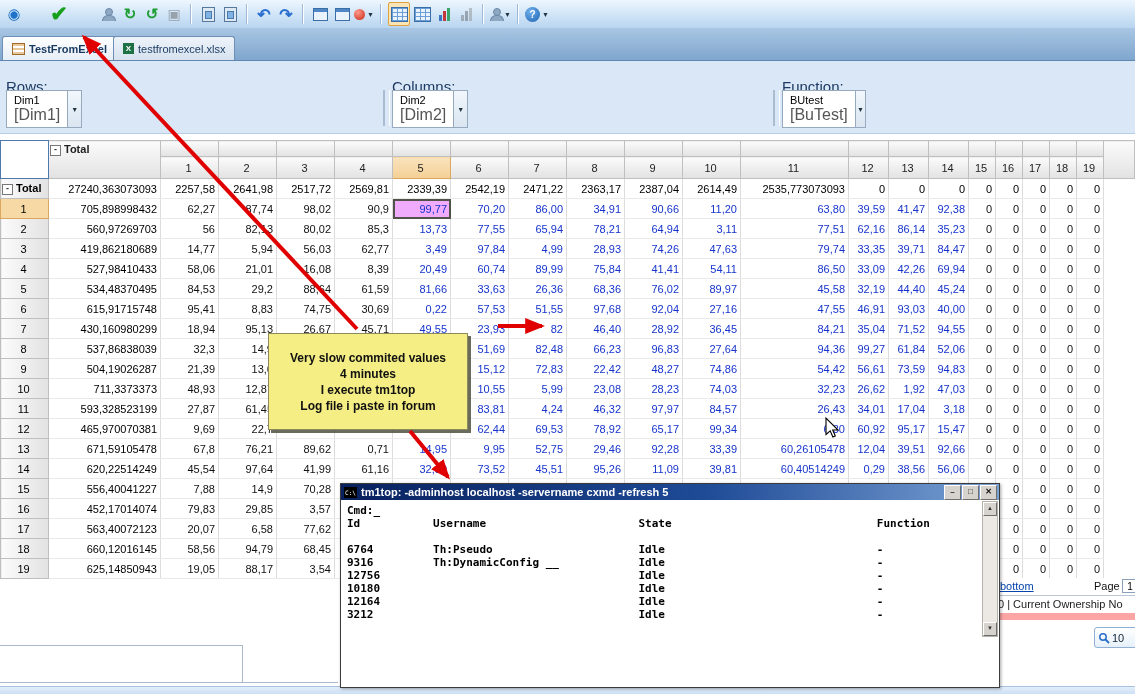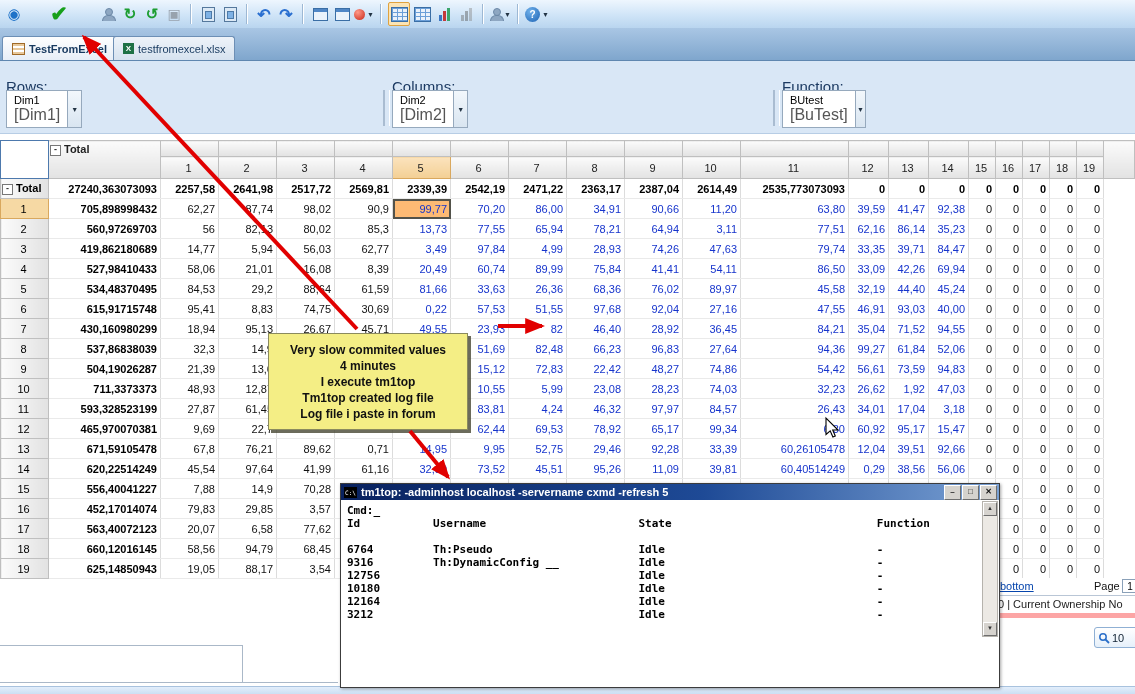--- a/index.html
+++ b/index.html
@@ -61,22 +61,22 @@
   table.g td{font-size:11px;padding:0 3px 0 1px;white-space:nowrap;overflow:hidden}
   .hdr{background:linear-gradient(#fbfbfb,#e2e2e2);border:1px solid #bfbfbf;text-align:center;color:#222}
   .hdr.hl{background:lin, linear-gradient(#fbe3bd,#f3cf94);background:linear-gradient(#fbe3bd,#f3cf94);border-color:#d9a85e}
   .corner{background:#fff;border:1px solid #4d79ad}
   .tot-hdr{text-align:left;font-weight:bold;vertical-align:top;padding-top:2px !important}
   .rowhdr{background:linear-gradient(90deg,#fbfbfb,#e2e2e2);border:1px solid #bfbfbf;text-align:center}
   .rowhdr.hl{background:#f6d9a4;border-color:#d9a85e}
   .rowhdr.tot{text-align:left;font-weight:bold}
   td.c{text-align:right;border-right:1px solid #dcdcdc;border-bottom:1px solid #eaeaea;color:#111}
   td.c.blue{color:#1634cc}
-  td.c.trow,td.c.tcol{font-weight:bold;color:#000}
-  td.c.sel{outline:2px solid #52524a;outline-offset:-2px;background:#fdba74}
+  td.c.trow,td.c.tcol{font-weight:normal;color:#000}
+  td.c.sel{outline:2px solid #52524a;outline-offset:-2px;background:#f0abfc}
   td.fillb{border:none}
   .mbox{display:inline-block;width:9px;height:9px;border:1px solid #777;background:#fff;color:#333;
     font-size:9px;line-height:7px;text-align:center;margin-right:3px;vertical-align:1px}
 
   
   .note{position:absolute;left:268px;top:333px;width:198px;height:95px;background:#f4ee85;
     border:1px solid #8a8a5e;box-shadow:3px 3px 0 rgba(70,70,50,.8);z-index:20;
     display:flex;flex-direction:column;justify-content:center;text-align:center;
     font-size:12px;font-weight:bold;color:#111;line-height:16px}
 
@@ -99,21 +99,21 @@
   .sup{top:0}.sdn{bottom:0}
 
   
   .pagerow{position:absolute;left:998px;top:578px;width:137px;height:17px;background:#fff;
     border-bottom:1px solid #b9c6d6;z-index:15;font-size:11px}
   .blink{position:absolute;left:2px;top:2px;color:#0645ad;text-decoration:underline;cursor:pointer}
   .plabel{position:absolute;left:96px;top:2px;color:#111}
   .pageinput{position:absolute;left:124px;top:1px;width:14px;height:12px;border:1px solid #8aa0b8;
     font-size:10px;text-align:center;padding:0;font-family:inherit}
   .statusrow{position:absolute;left:998px;top:596px;width:137px;height:17px;background:#fff;
-    border-bottom:5px solid #fca5a5;z-index:15;font-size:11px;color:#222;line-height:17px;
+    border-bottom:7px solid #fca5a5;z-index:15;font-size:11px;color:#222;line-height:17px;
     white-space:nowrap;overflow:hidden}
   .zoombox{position:absolute;left:1094px;top:627px;width:46px;height:19px;border:1px solid #8fb0d4;
     border-radius:3px;background:linear-gradient(#fff,#e6f0fa);z-index:15;display:flex;align-items:center;
     gap:2px;padding:0 3px;font-size:11px;color:#123;overflow:hidden}
   .flbox1{position:absolute;left:0;top:645px;width:242px;height:37px;background:#fff;
     border-top:1px solid #aab8c8;border-right:1px solid #aab8c8;z-index:4}
   .flline{position:absolute;left:0;top:682px;width:338px;border-top:1px solid #aab8c8;z-index:4}
   .bottomstrip{position:absolute;left:0;top:686px;width:100%;height:8px;
     background:linear-gradient(#e3eefb,#c8ddf2);border-top:1px solid #a8c2de;z-index:3}
 
@@ -800,21 +800,20 @@
       <circle cx="5" cy="5" r="3.2" fill="none" stroke="#2a6fc9" stroke-width="1.5"></circle>
       <line x1="7.5" y1="7.5" x2="11" y2="11" stroke="#2a6fc9" stroke-width="1.8"></line>
     </svg>
     <span>10</span>
   </div>
 
   <div class="note">
       <div>Very slow commited values</div>
       <div>4 minutes</div>
       <div>I execute tm1top</div>
-      <div>Tm1top created log file</div>
       <div>Log file i paste in forum</div>
     </div>
 
   <div class="console">
     <div class="ctitle">
       <span class="cicon">C:\</span>
       <span class="ctext">tm1top: -adminhost localhost -servername cxmd -refresh 5</span>
       <span class="cbtn">–</span>
       <span class="cbtn">□</span>
       <span class="cbtn">✕</span>

